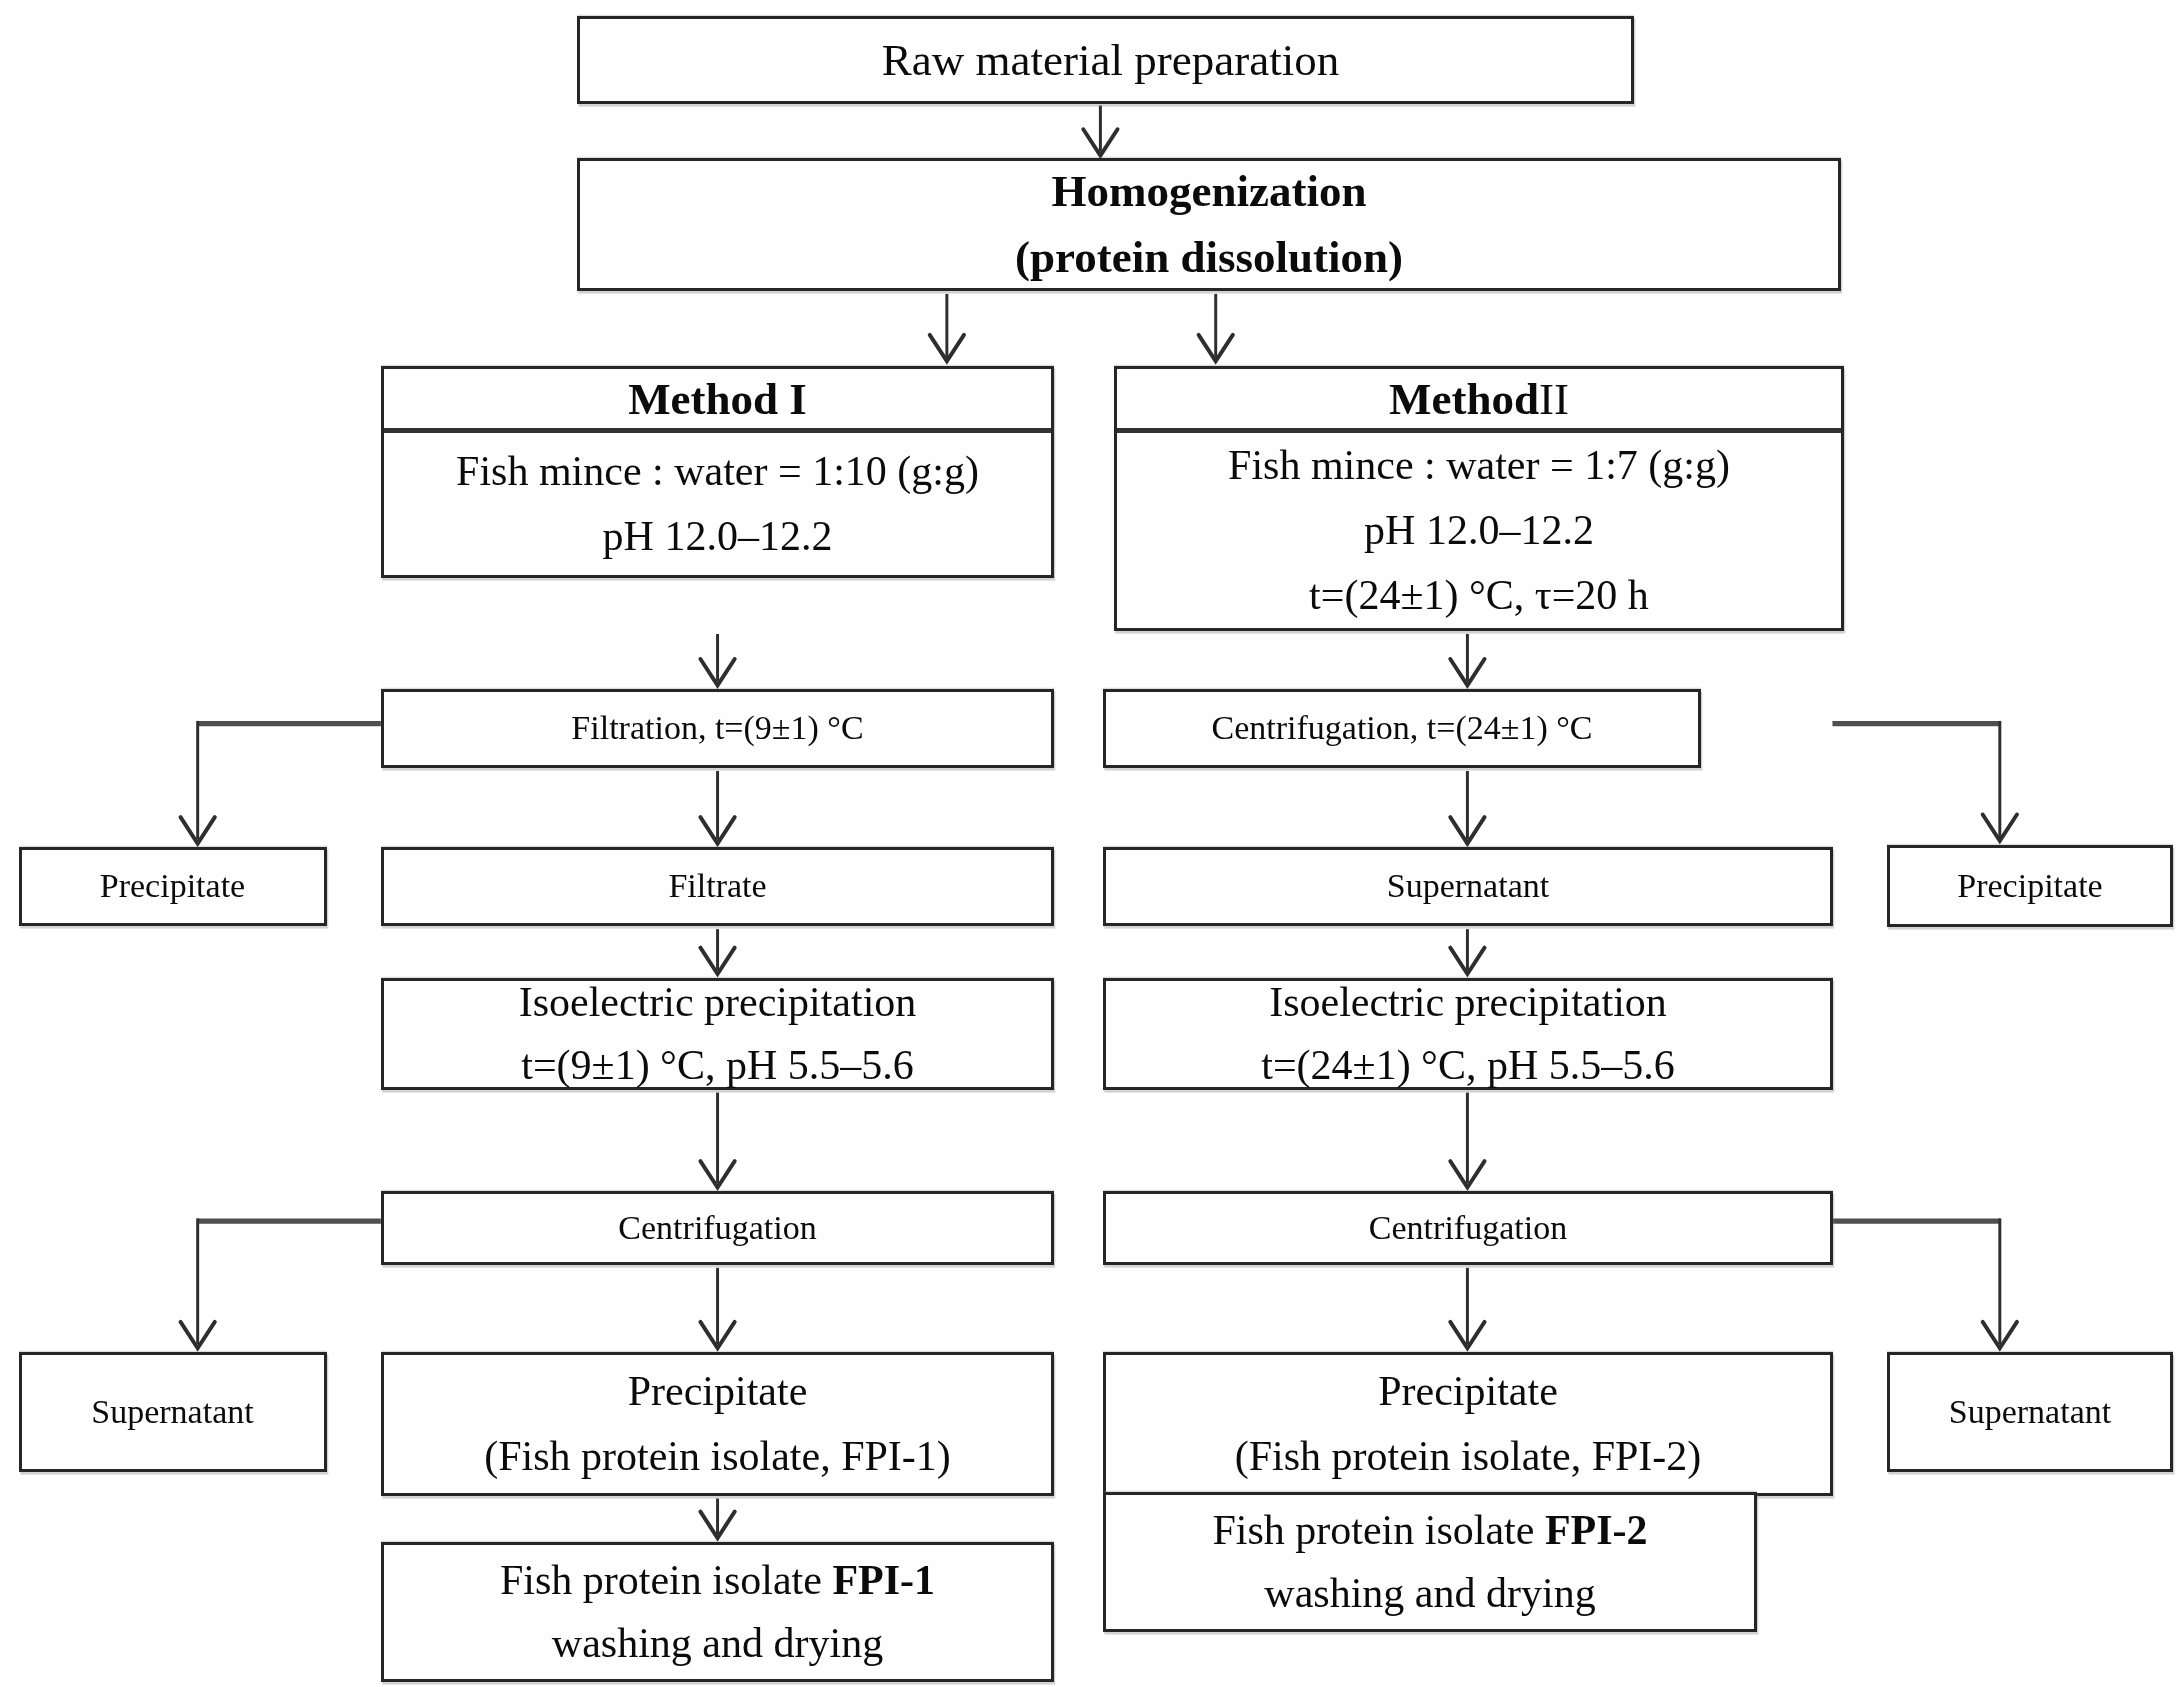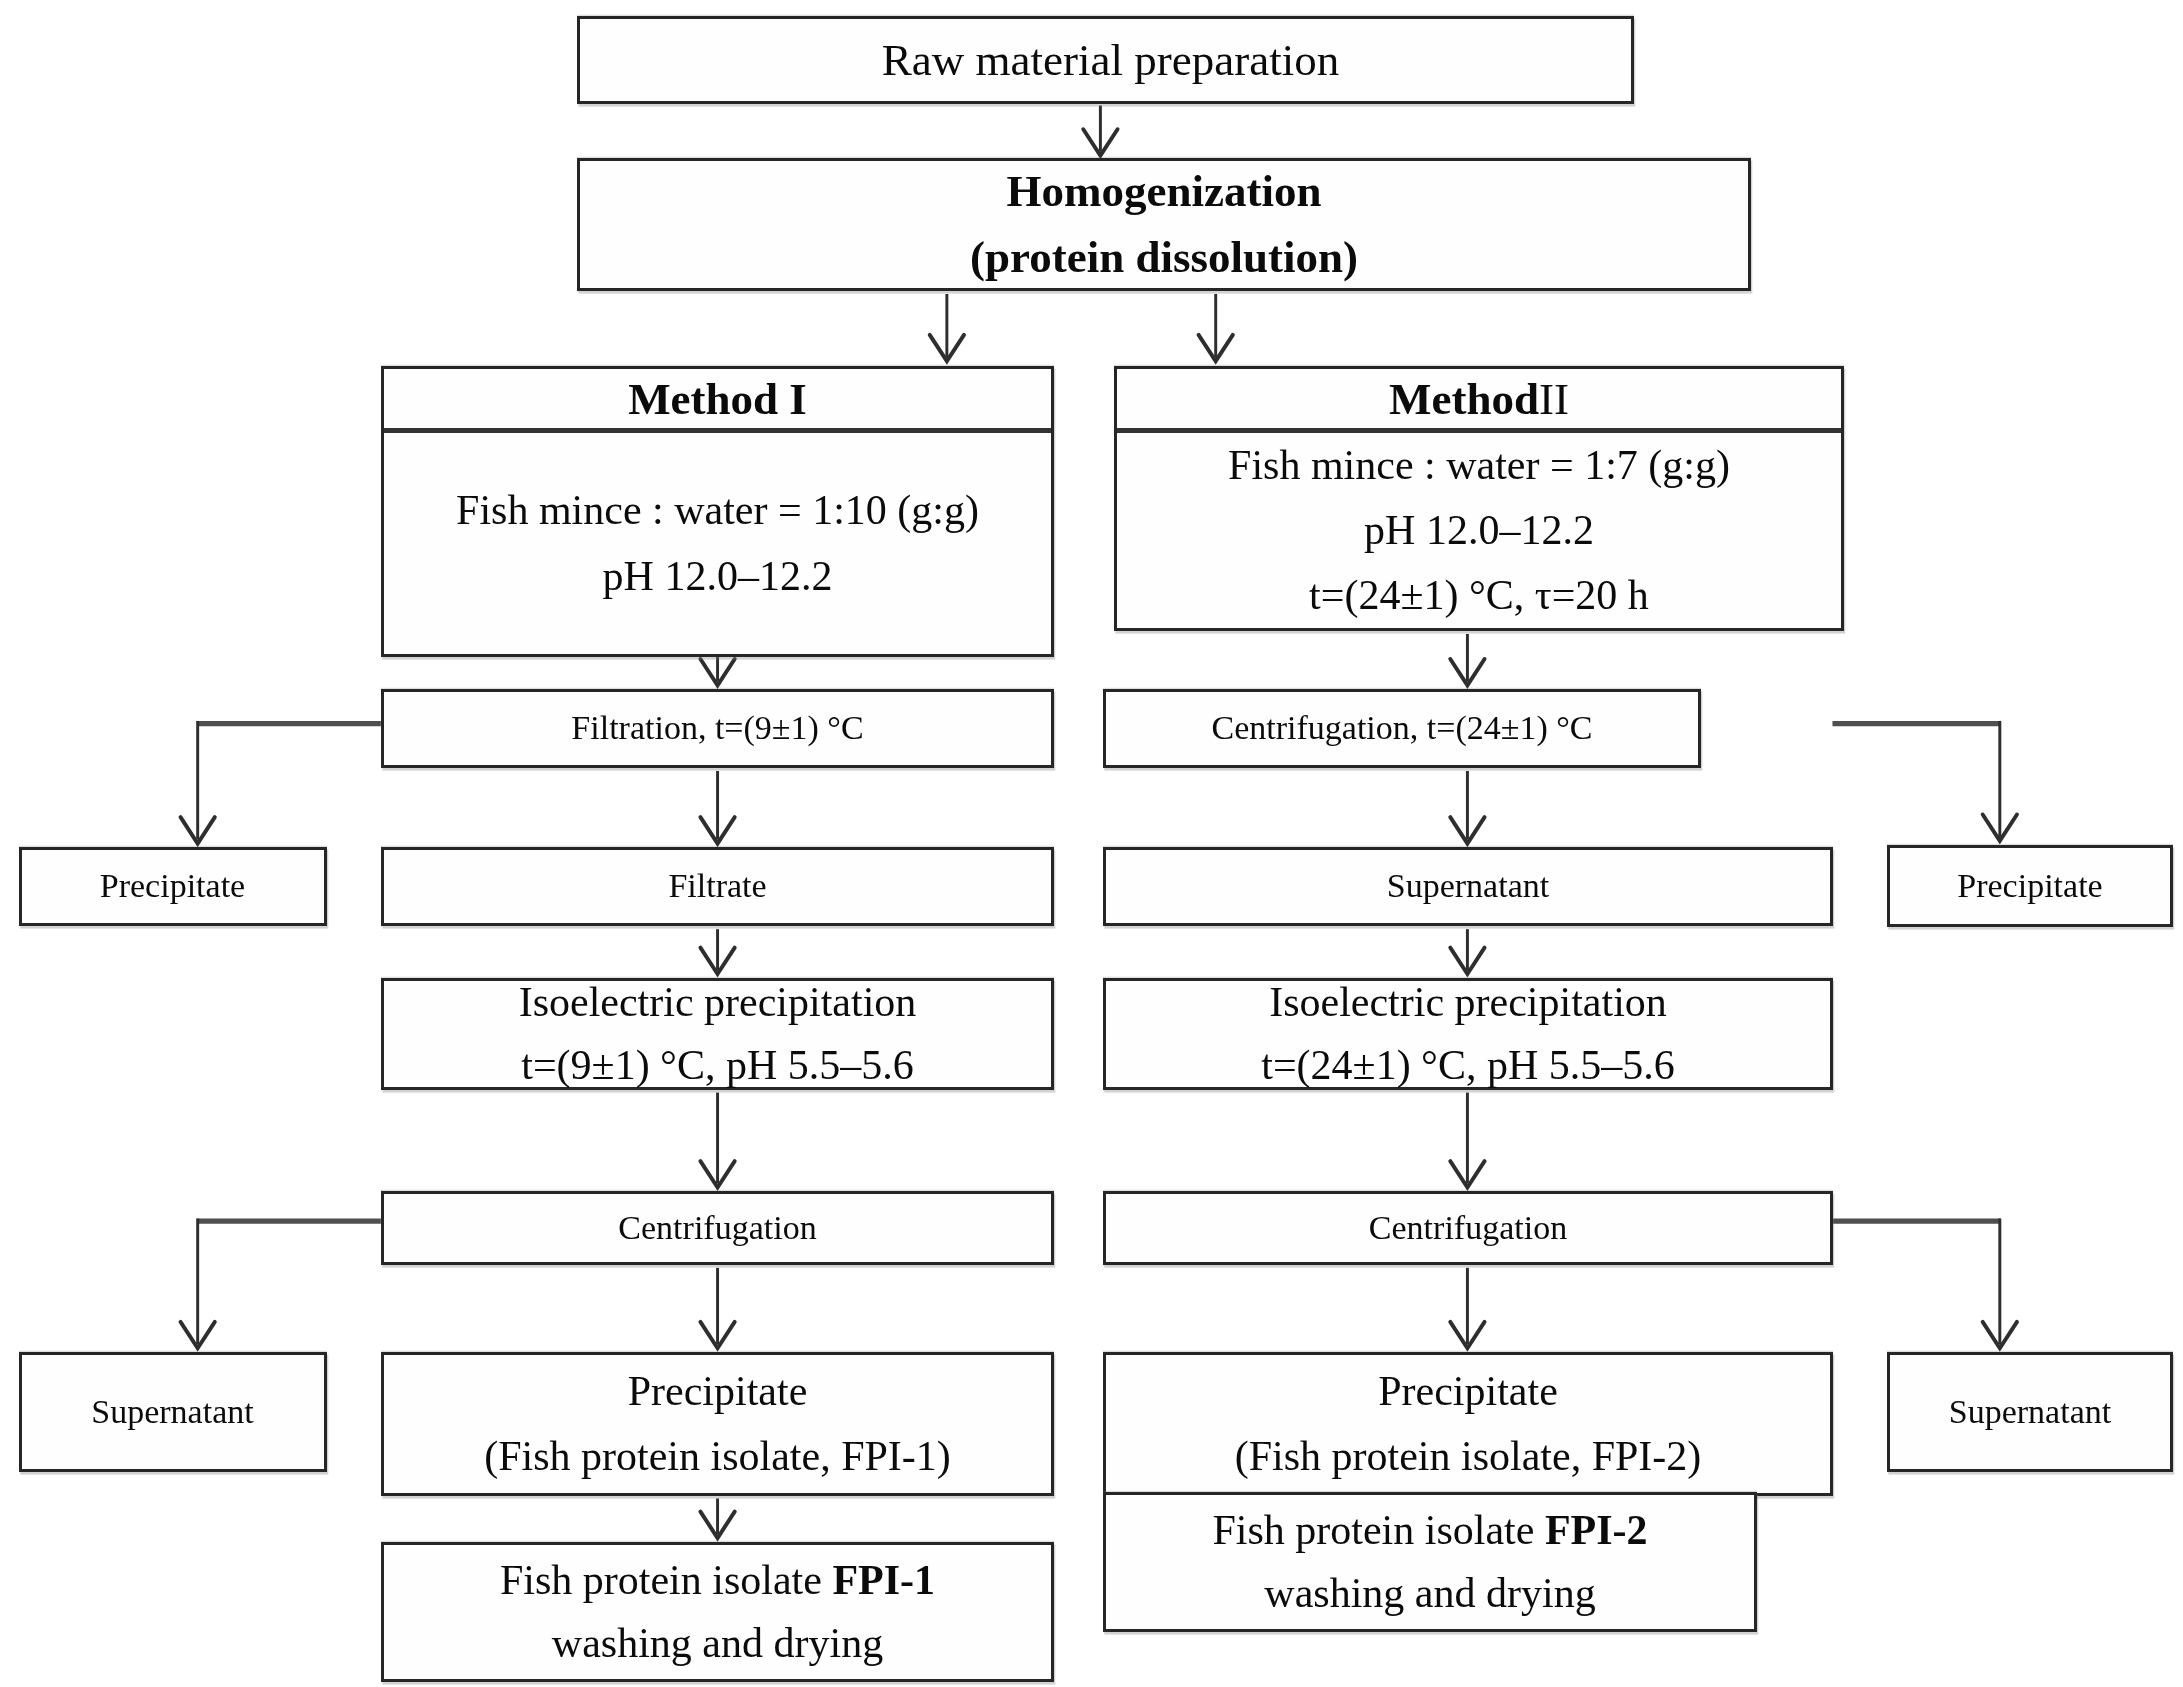--- a/index.html
+++ b/index.html
@@ -149,28 +149,28 @@
         <line x1="2781" y1="1853" x2="3035" y2="1853" stroke="#4f4f4f" stroke-width="8"></line>
         <line x1="3035" y1="1849" x2="3035" y2="2040" stroke="#2e2e2e" stroke-width="4.5"></line>
         <polyline points="3009,2006 3035,2046 3061,2006" fill="none" stroke="#2e2e2e" stroke-width="6" stroke-linecap="round" stroke-linejoin="miter"></polyline>
       </g>
     </svg>
 
   <div class="box t68" style="left:577px; top:16px; width:1057px; height:88px;padding-left:10px;">
     <span>Raw material preparation</span>
   </div>
 
-  <div class="box" style="left:577px; top:158px; width:1174px; height:133px;">
+  <div class="box" style="left:577px; top:158px; width:1264px; height:133px;">
     <div class="homog-lines">
       <div>Homogenization</div>
       <div>(protein dissolution)</div>
     </div>
   </div>
 
-  <div class="box method-box" style="left:381px; top:366px; width:673px; height:291px;">
+  <div class="box method-box" style="left:381px; top:366px; width:673px; height:212px;">
     <div class="method-header">
       <span class="bold">Method I</span>
         <span></span>
     </div>
     <div class="method-params">
       <div>Fish mince : water = 1:10 (g:g)</div>
       <div>pH 12.0–12.2</div>
     </div>
   </div>
 

